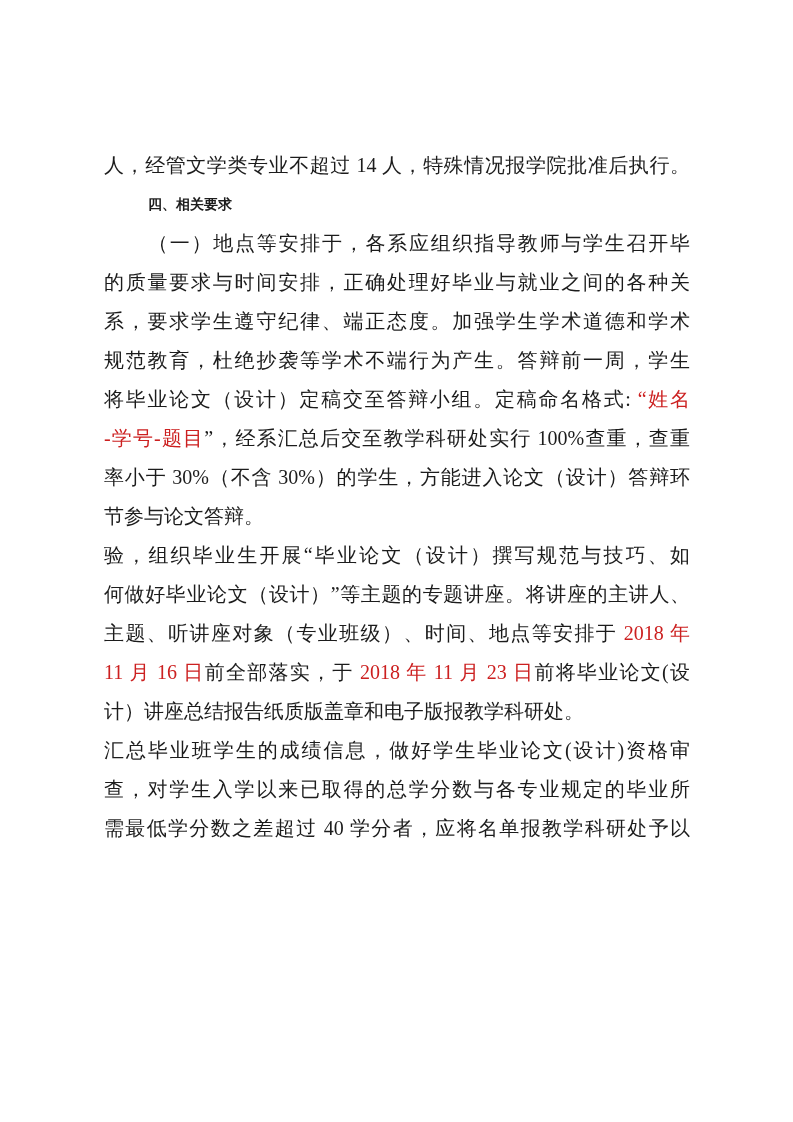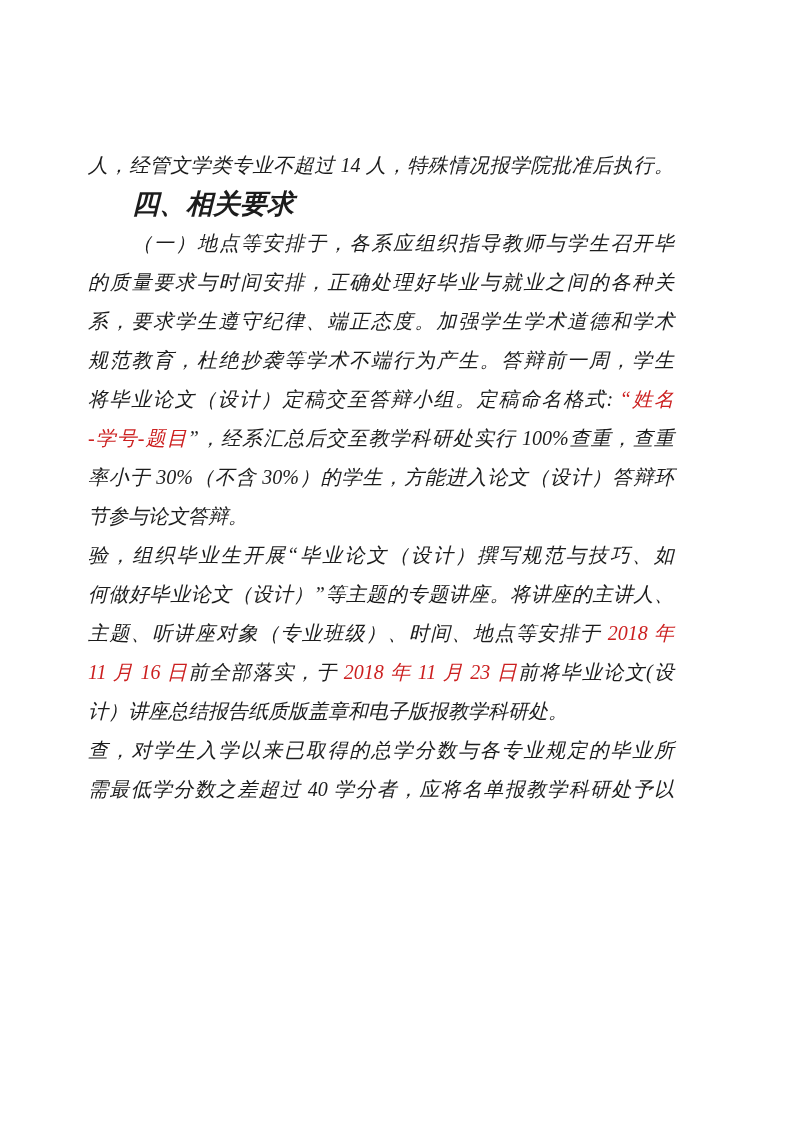--- a/index.html
+++ b/index.html
@@ -9,24 +9,23 @@
   }
   .page {
     position: relative;
     width: 793px;
     height: 1122px;
     background: #ffffff;
     overflow: hidden;
   }
   .content {
     position: absolute;
-    left: 88px;
+    left: 104px;
     top: 146px;
     width: 586px;
-    font-style: italic;
   }
   .line {
     height: 39px;
     line-height: 39px;
     font-family: "Liberation Serif", "DejaVu Serif", serif;
     font-size: 20px;
     color: var(--text-color, #1c1c1c);
     overflow: visible;
   }
   .line.justify {
@@ -36,21 +35,21 @@
   .line.left {
     text-align: left;
     text-align-last: left;
   }
   .line.indent {
     text-indent: 44px;
   }
   .line.heading {
     font-family: "Liberation Sans", "DejaVu Sans", sans-serif;
     font-weight: bold;
-    font-size: 27px;
+    font-size: 14px;
   }
   .seg.red {
     color: var(--red-color, #cc2020);
   }
 </style>
 </head>
 <body>
 
 <div class="page">
   <div class="content">
@@ -62,16 +61,17 @@
       <div class="line body justify"><span class="seg">规范教育，杜绝抄袭等学术不端行为产生。答辩前一周，学生</span></div>
       <div class="line body justify"><span class="seg">将毕业论文（设计）定稿交至答辩小组。定稿命名格式: </span><span class="seg red">“姓名</span></div>
       <div class="line body justify"><span class="seg red">-学号-题目</span><span class="seg">”，经系汇总后交至教学科研处实行 100%查重，查重</span></div>
       <div class="line body justify"><span class="seg">率小于 30%（不含 30%）的学生，方能进入论文（设计）答辩环</span></div>
       <div class="line body left"><span class="seg">节参与论文答辩。</span></div>
       <div class="line body justify"><span class="seg">验，组织毕业生开展“毕业论文（设计）撰写规范与技巧、如</span></div>
       <div class="line body justify"><span class="seg">何做好毕业论文（设计）”等主题的专题讲座。将讲座的主讲人、</span></div>
       <div class="line body justify"><span class="seg">主题、听讲座对象（专业班级）、时间、地点等安排于 </span><span class="seg red">2018 年</span></div>
       <div class="line body justify"><span class="seg red">11 月 16 日</span><span class="seg">前全部落实，于 </span><span class="seg red">2018 年 11 月 23 日</span><span class="seg">前将毕业论文(设</span></div>
       <div class="line body left"><span class="seg">计）讲座总结报告纸质版盖章和电子版报教学科研处。</span></div>
+      <div class="line body justify"><span class="seg">汇总毕业班学生的成绩信息，做好学生毕业论文(设计)资格审</span></div>
       <div class="line body justify"><span class="seg">查，对学生入学以来已取得的总学分数与各专业规定的毕业所</span></div>
       <div class="line body justify"><span class="seg">需最低学分数之差超过 40 学分者，应将名单报教学科研处予以</span></div>
     </div>
 </div>
 
 </body></html>

